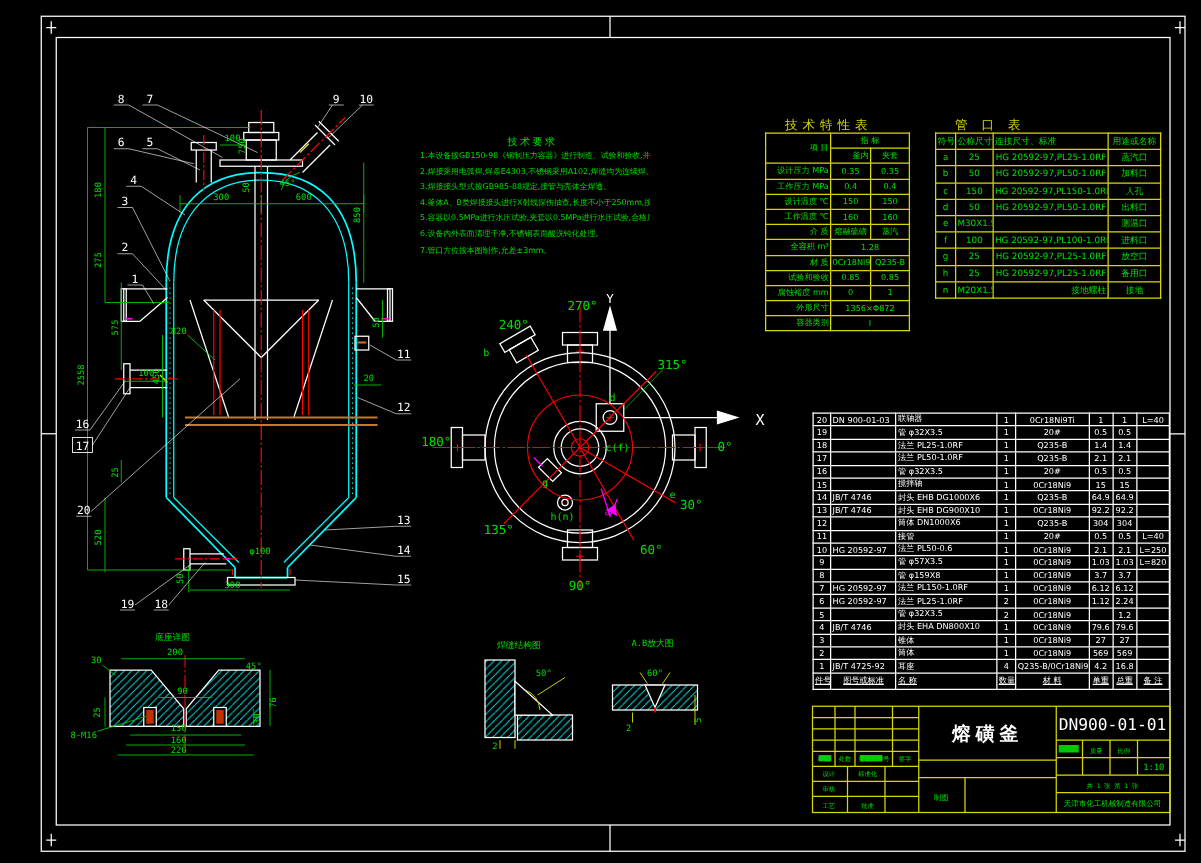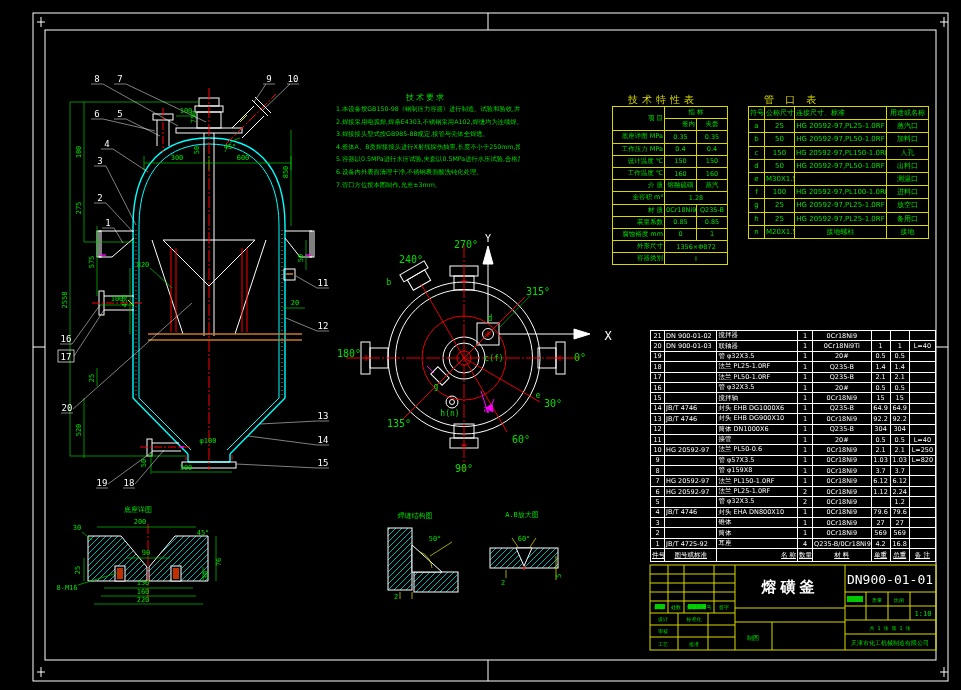--- a/index.html
+++ b/index.html
@@ -10,26 +10,26 @@
   .tbl{position:absolute;border-collapse:collapse;table-layout:fixed;}
   .tbl td{border:1px solid;padding:0 1px;overflow:hidden;white-space:nowrap;font-weight:normal;}
   .ytbl td{border-color:#d8d800;color:#00e000;}
   .wtbl td{border-color:#ffffff;color:#ffffff;}
   .tbl-title{position:absolute;color:#d8d800;font-size:10px;letter-spacing:4px;white-space:nowrap;}
   .tech{left:612px;top:106px;width:115px;font-size:6.5px;text-align:center;}
   .tech td{height:11.2px;}
   .tech td:first-child{text-align:right;}
   .noz{left:748px;top:106px;width:180px;font-size:7px;text-align:center;text-decoration:underline;}
   .noz td{height:12.2px;}
-  .noz td:nth-child(3){text-align:center;}
+  .noz td:nth-child(3){text-align:right;}
   .bom{left:650px;top:330px;width:286px;font-size:6.5px;text-align:center;color:#fff;}
   .bom td{height:9.4px;}
   .bom td:nth-child(2),.bom td:nth-child(3){text-align:left;}
   .bom .hdr td{height:12px;text-decoration:underline;}
-  .notes{position:absolute;left:336px;top:92px;width:184px;color:#00dd00;}
+  .notes{position:absolute;left:336px;top:108px;width:184px;color:#00dd00;}
   .notes .hd{text-align:center;font-size:8px;color:#00e000;letter-spacing:2px;margin-left:40px;width:100px;}
   .notes .ln{font-size:6.3px;line-height:12.6px;white-space:nowrap;overflow:hidden;}
 </style>
 </head>
 <body>
 
 <div class="canvas">
 
 <svg width="961" height="690" viewBox="0 0 961 690">
   <defs>
@@ -464,21 +464,21 @@
       <td rowspan="2">项 目</td>
       <td colspan="2">指 标</td>
     </tr>
     <tr>
       <td>釜内</td>
       <td>夹套</td>
     </tr>
   </tbody>
   <tbody>
         <tr>
-          <td>底座详图 MPa</td>
+          <td>设计压力 MPa</td>
           <td>0.35</td>
           <td>0.35</td>
         </tr>
         <tr>
           <td>工作压力 MPa</td>
           <td>0.4</td>
           <td>0.4</td>
         </tr>
         <tr>
           <td>设计温度 ℃</td>
@@ -498,21 +498,21 @@
         <tr>
           <td>全容积 m³</td>
           <td colspan="2">1.28</td>
         </tr>
         <tr>
           <td>材 质</td>
           <td>0Cr18Ni9</td>
           <td>Q235-B</td>
         </tr>
         <tr>
-          <td>装量系数</td>
+          <td>试验和验收</td>
           <td>0.85</td>
           <td>0.85</td>
         </tr>
         <tr>
           <td>腐蚀裕度 mm</td>
           <td>0</td>
           <td>1</td>
         </tr>
         <tr>
           <td>外形尺寸</td>
@@ -605,30 +605,20 @@
         <col style="width:52px">
         <col style="width:80px">
         <col style="width:15px">
         <col style="width:58px">
         <col style="width:19px">
         <col style="width:19px">
         <col style="width:26px">
       </colgroup>
   <tbody>
         <tr>
-          <td>21</td>
-          <td>DN 900-01-02</td>
-          <td>搅拌器</td>
-          <td>1</td>
-          <td>0Cr18Ni9</td>
-          <td></td>
-          <td></td>
-          <td></td>
-        </tr>
-        <tr>
           <td>20</td>
           <td>DN 900-01-03</td>
           <td>联轴器</td>
           <td>1</td>
           <td>0Cr18Ni9Ti</td>
           <td>1</td>
           <td>1</td>
           <td>L=40</td>
         </tr>
         <tr>
@@ -819,21 +809,21 @@
           <td>Q235-B/0Cr18Ni9</td>
           <td>4.2</td>
           <td>16.8</td>
           <td></td>
         </tr>
       </tbody>
   <tbody>
     <tr class="hdr">
       <td>件号</td>
       <td style="text-align:center">图号或标准</td>
-      <td style="text-align:right">名  称</td>
+      <td style="text-align:left">名  称</td>
       <td>数量</td>
       <td>材  料</td>
       <td>单重</td>
       <td>总重</td>
       <td>备 注</td>
     </tr>
   </tbody>
 </table>
 
 </div>

